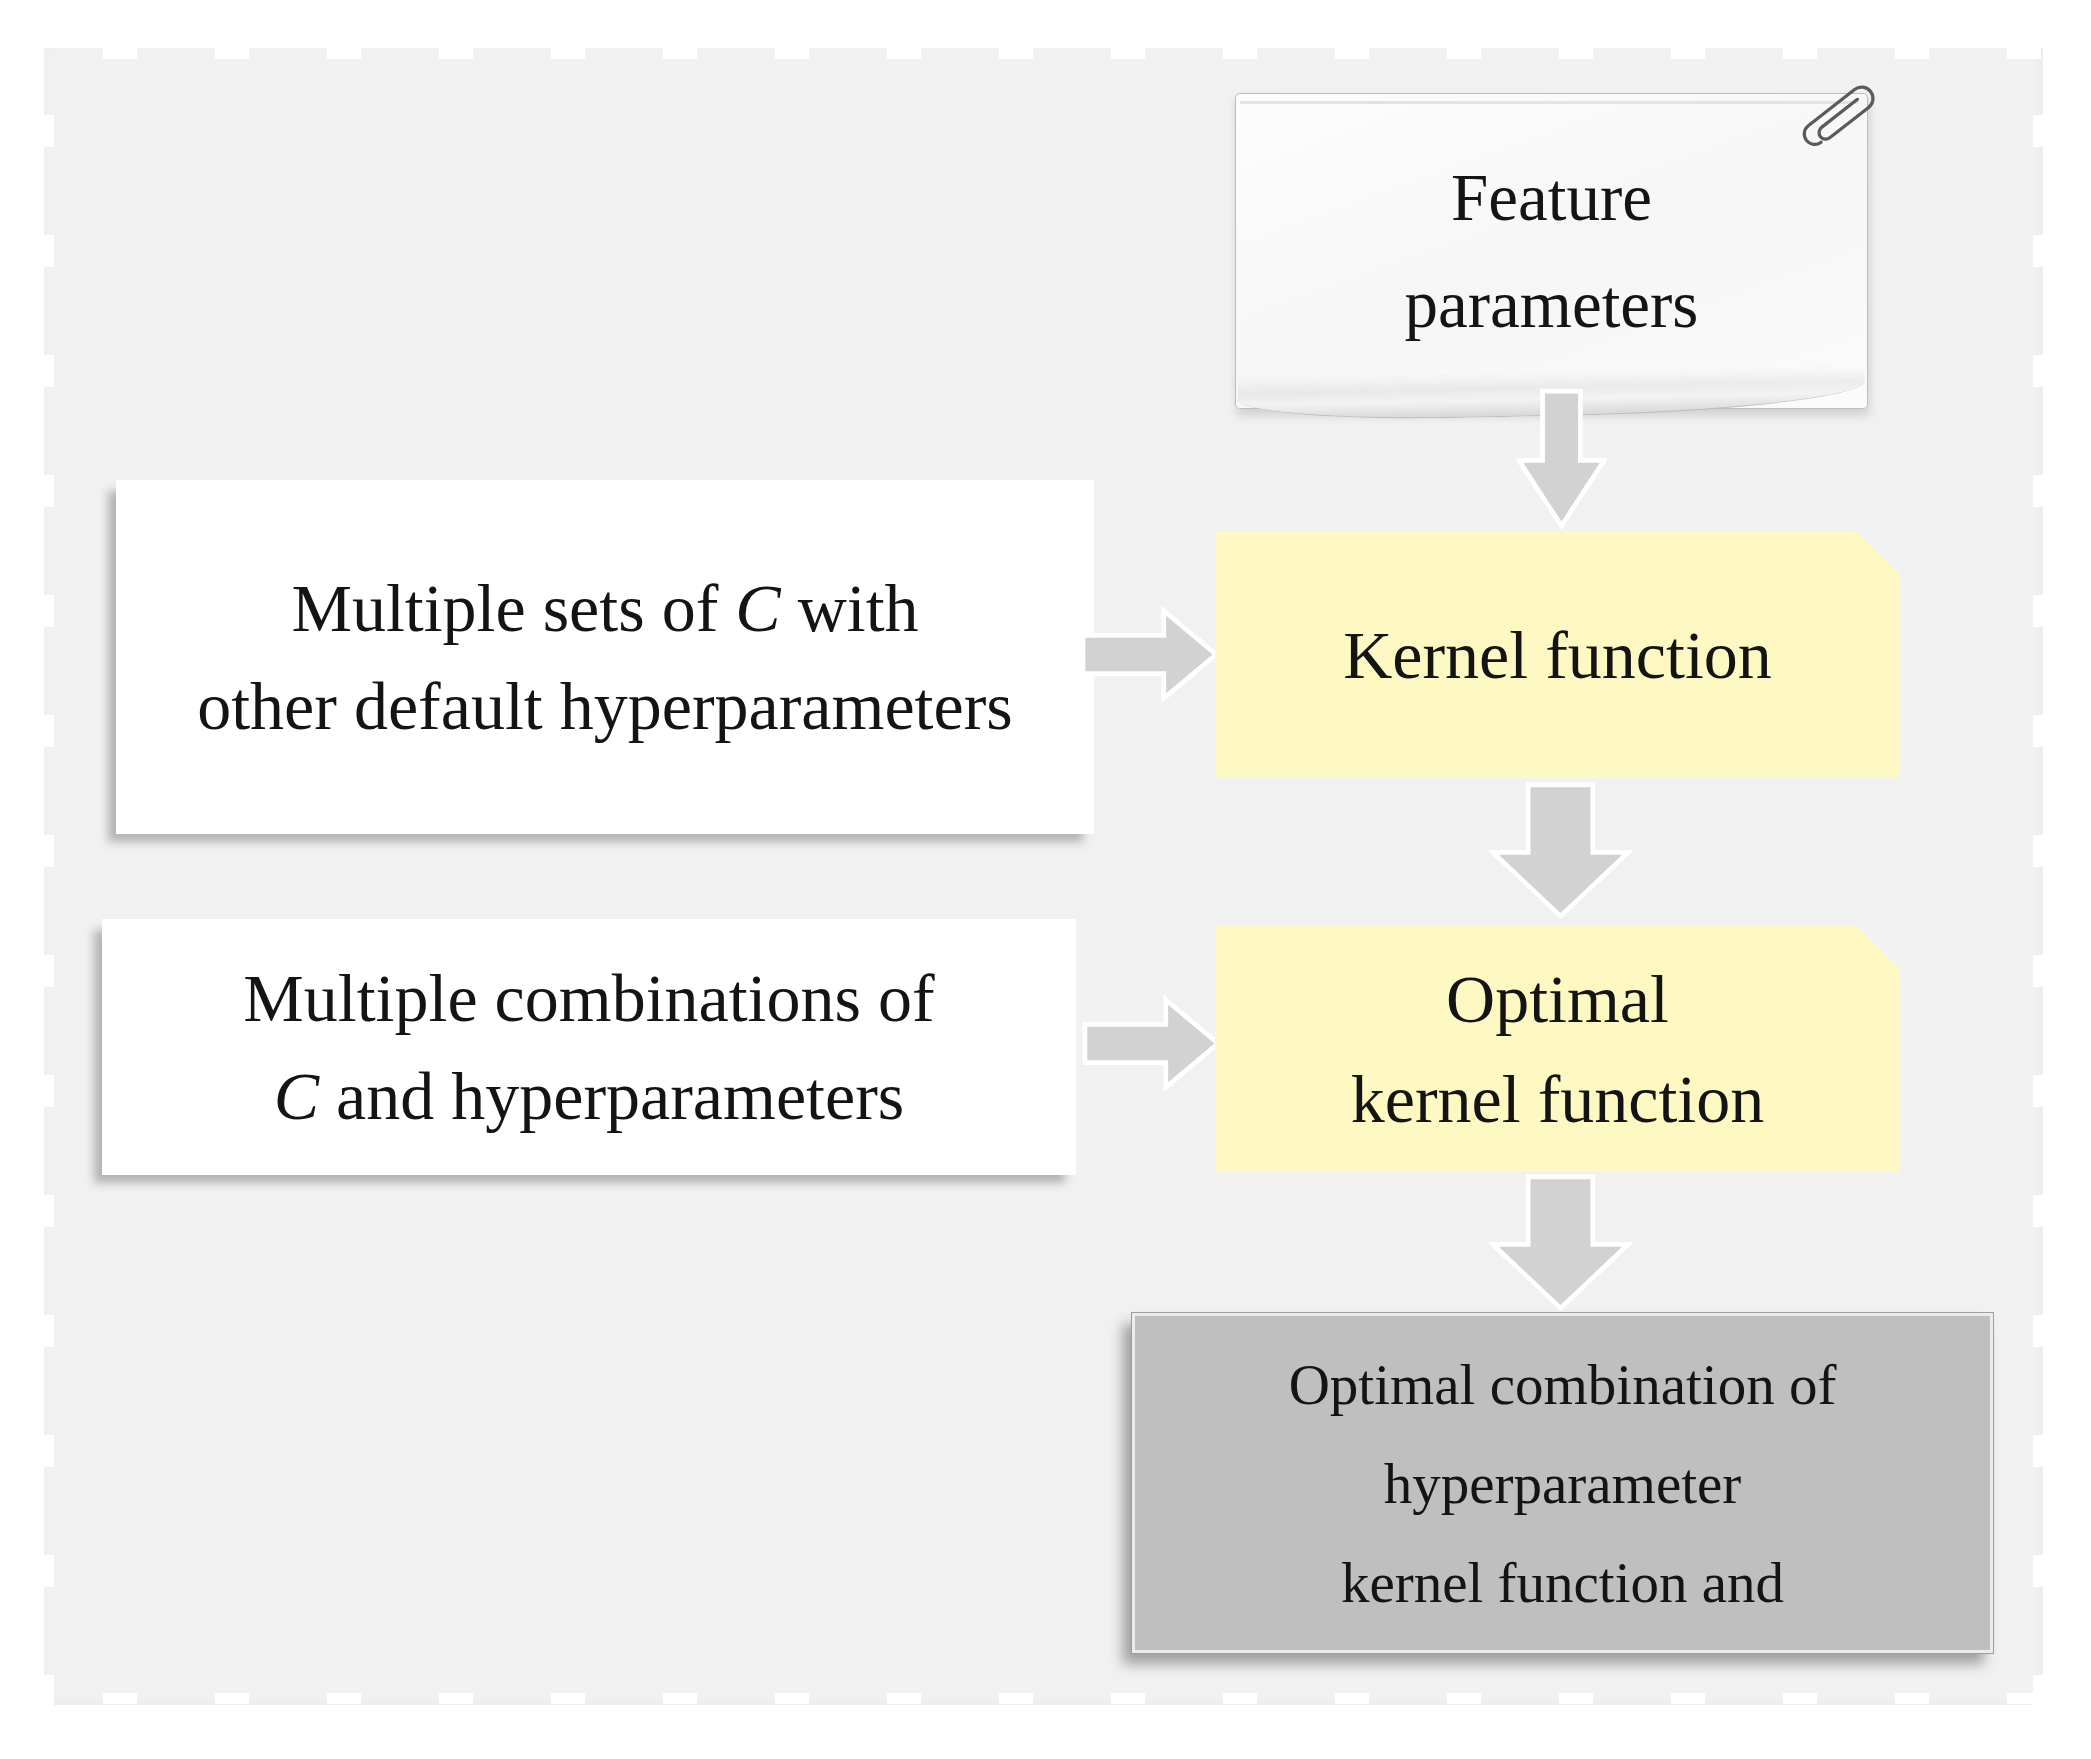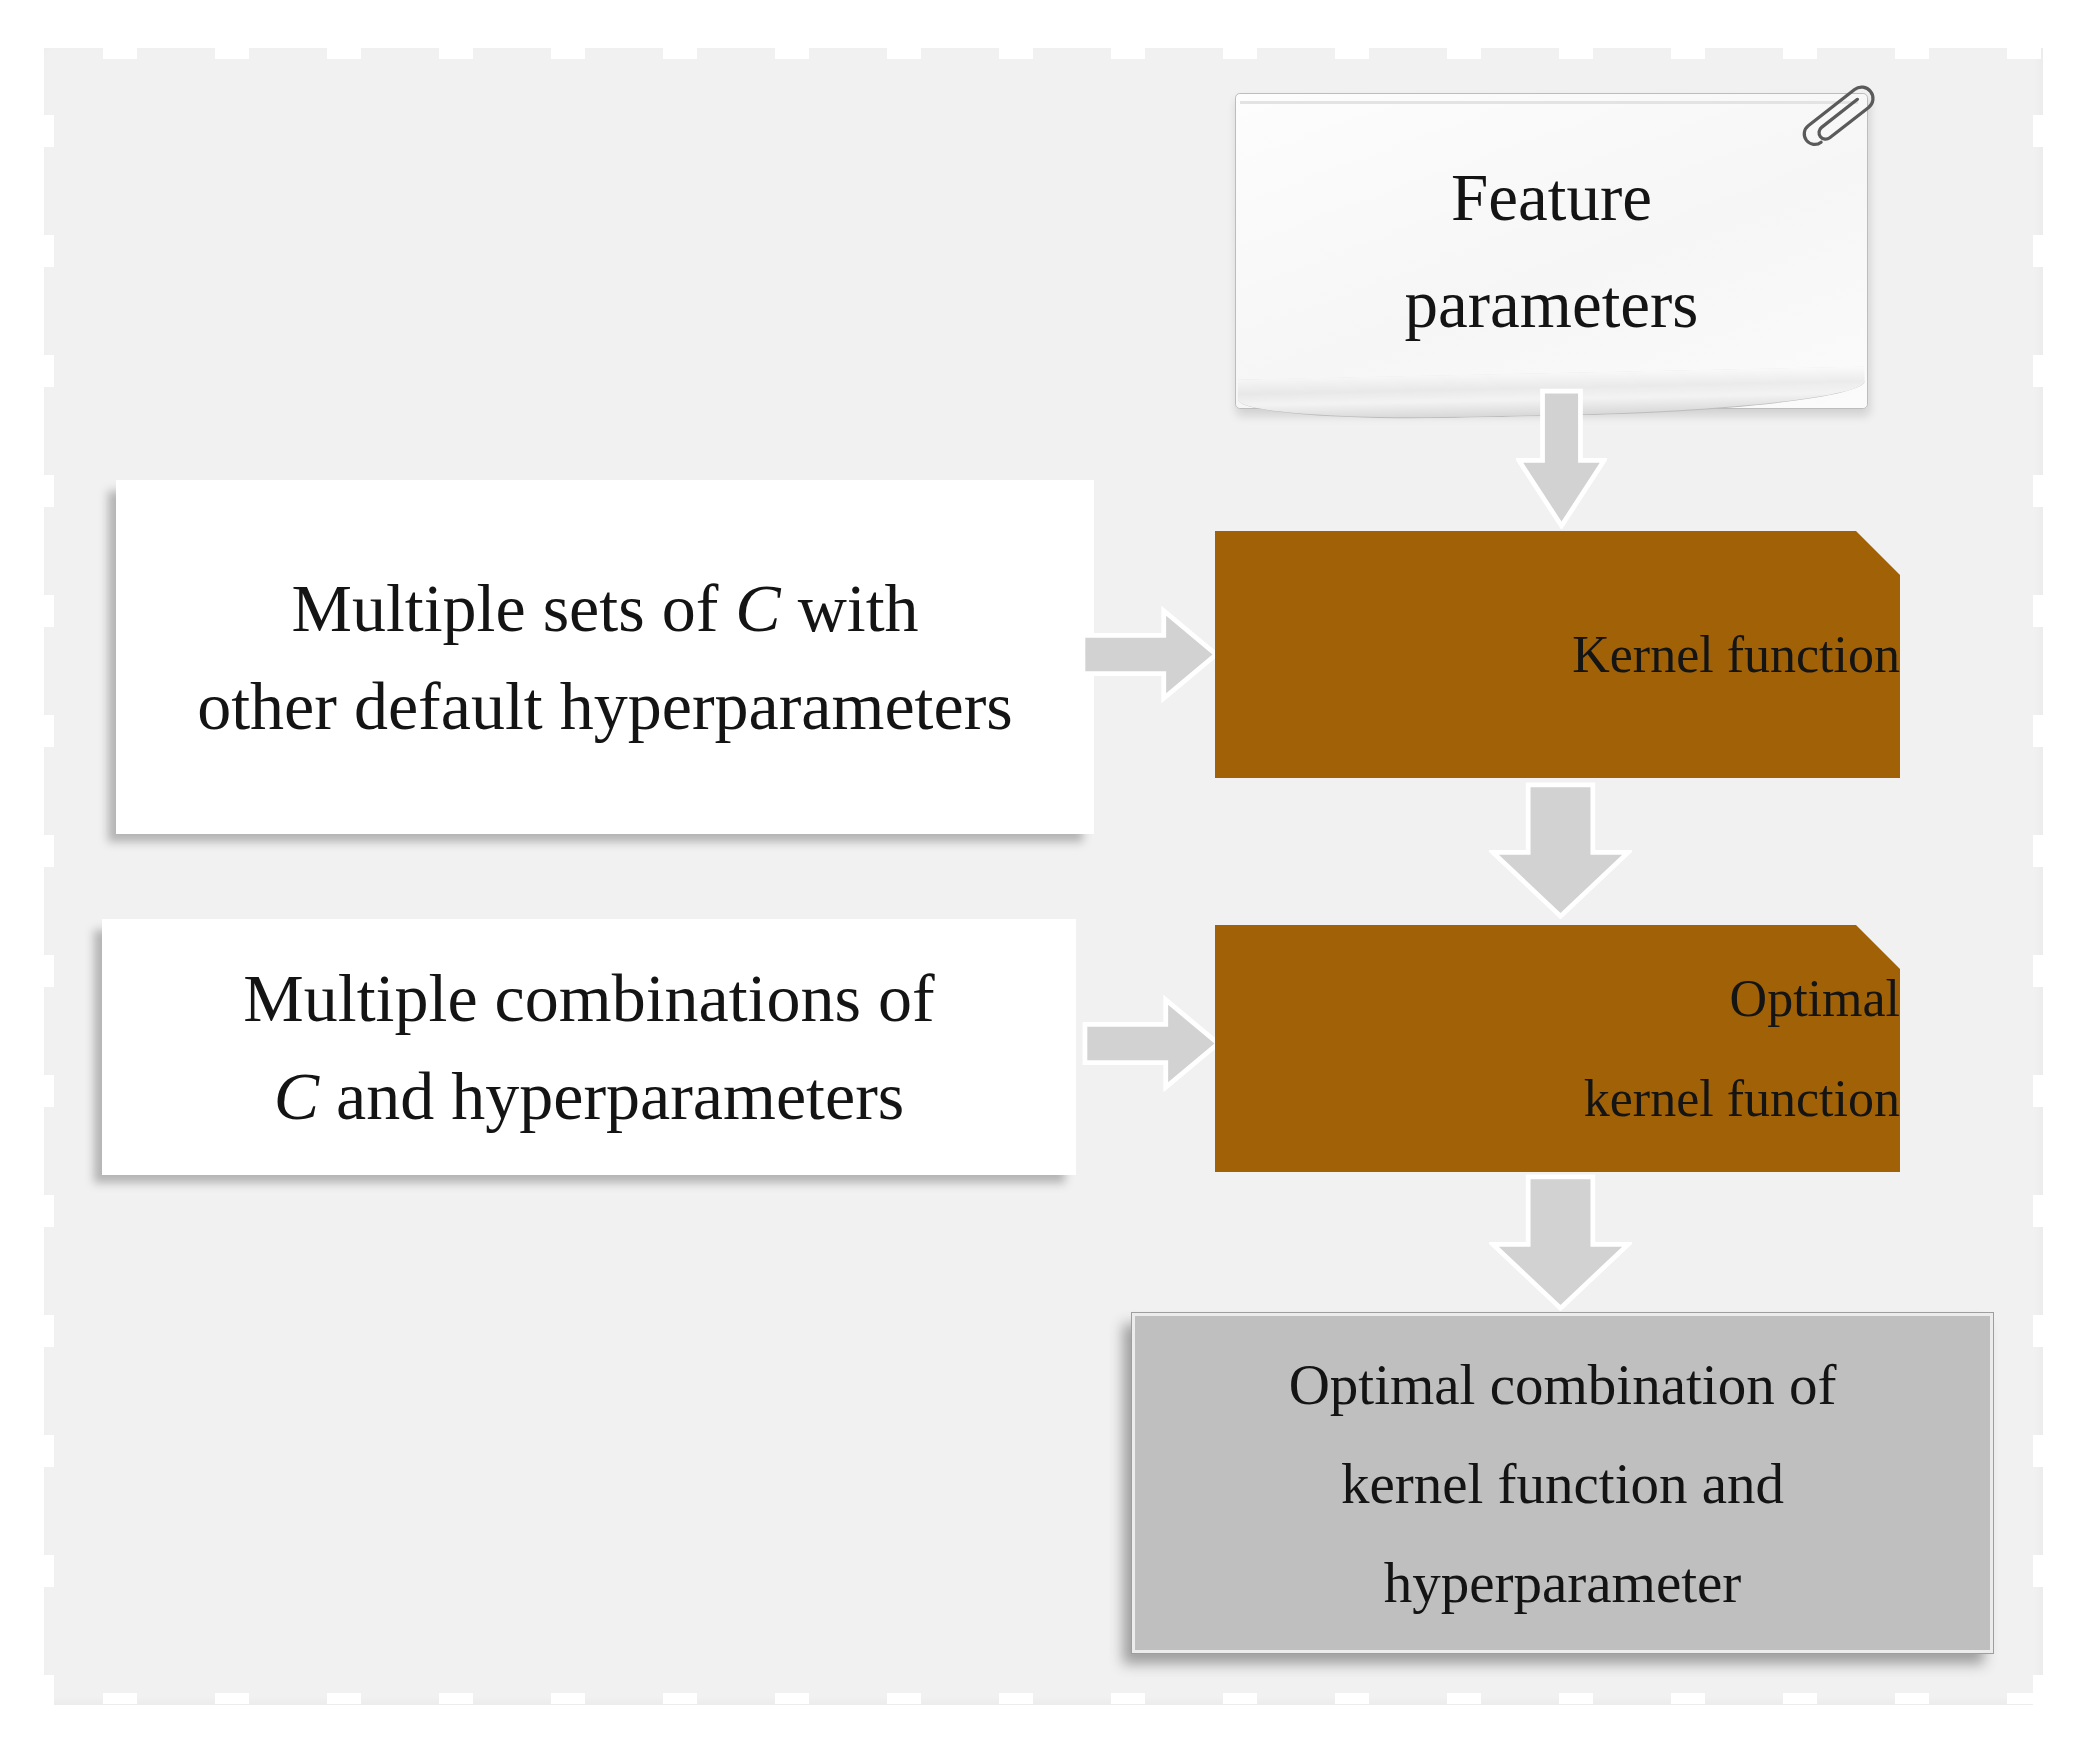--- a/index.html
+++ b/index.html
@@ -23,22 +23,22 @@
   .node .ln{display:block;}
 
   
   .white-box{background:#ffffff;box-shadow:-9.5px 9.5px 8.6px -1.9px rgba(90,90,90,0.40);
              font-size:68px;line-height:98px;}
   .box-input1{left:116px;top:480px;width:978px;height:354px;}
   .box-input2{left:102px;top:919px;width:974px;height:256px;}
   .var{font-style:italic;}
 
   
-  .gray-box{background:#a16207;font-size:52px;line-height:100px;
-            clip-path:polygon(0 0,641px 0,100% 44px,100% 100%,0 100%);align-items:flex-end;}
+  .gray-box{background:#fef9c3;font-size:68px;line-height:100px;
+            clip-path:polygon(0 0,641px 0,100% 44px,100% 100%,0 100%);}
   .box-kernel{left:1215px;top:531px;width:685px;height:247px;}
   .box-optkernel{left:1215px;top:925px;width:685px;height:247px;}
 
   
   .result-box{left:1132px;top:1313px;width:861px;height:340px;background:#bfbfbf;
               border:3.8px solid #ececec;outline:1.9px solid #9e9e9e;
               box-shadow:-8.6px 11.4px 12.4px rgba(60,60,60,0.45);
               font-size:57px;line-height:99px;}
 
   
@@ -125,17 +125,17 @@
   </div>
 
   <div class="arrow" style="left:1489px;top:1174px;">
     <svg width="143" height="137" viewBox="0 0 150 144">
       <polygon class="arrow-shape" points="41,3 109,3 109,74 146,74 75,141 4,74 41,74"></polygon>
     </svg>
   </div>
 
   <div class="node result-box">
     <span class="ln">Optimal combination of</span>
+    <span class="ln">hyperparameter</span>
     <span class="ln">kernel function and</span>
-    <span class="ln">hyperparameter</span>
   </div>
 </div>
 
 
 </body></html>

